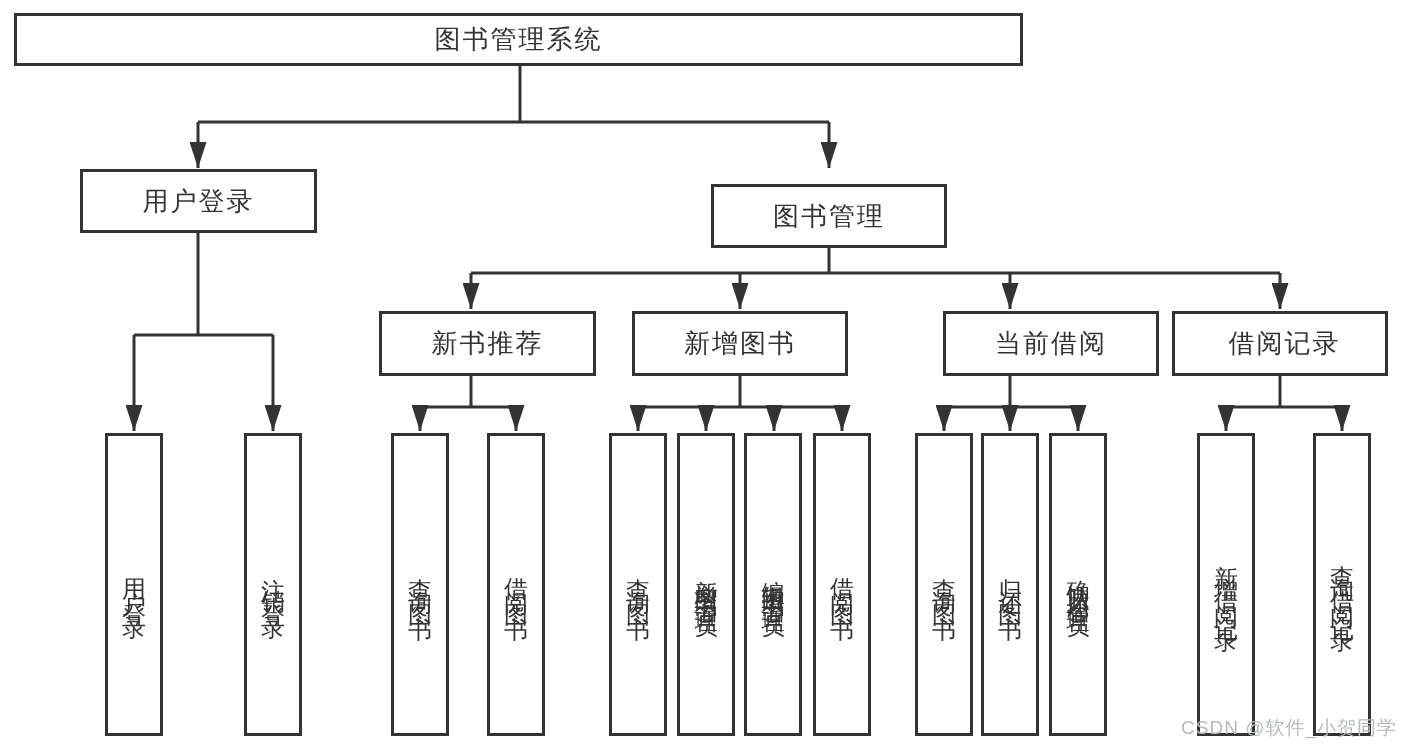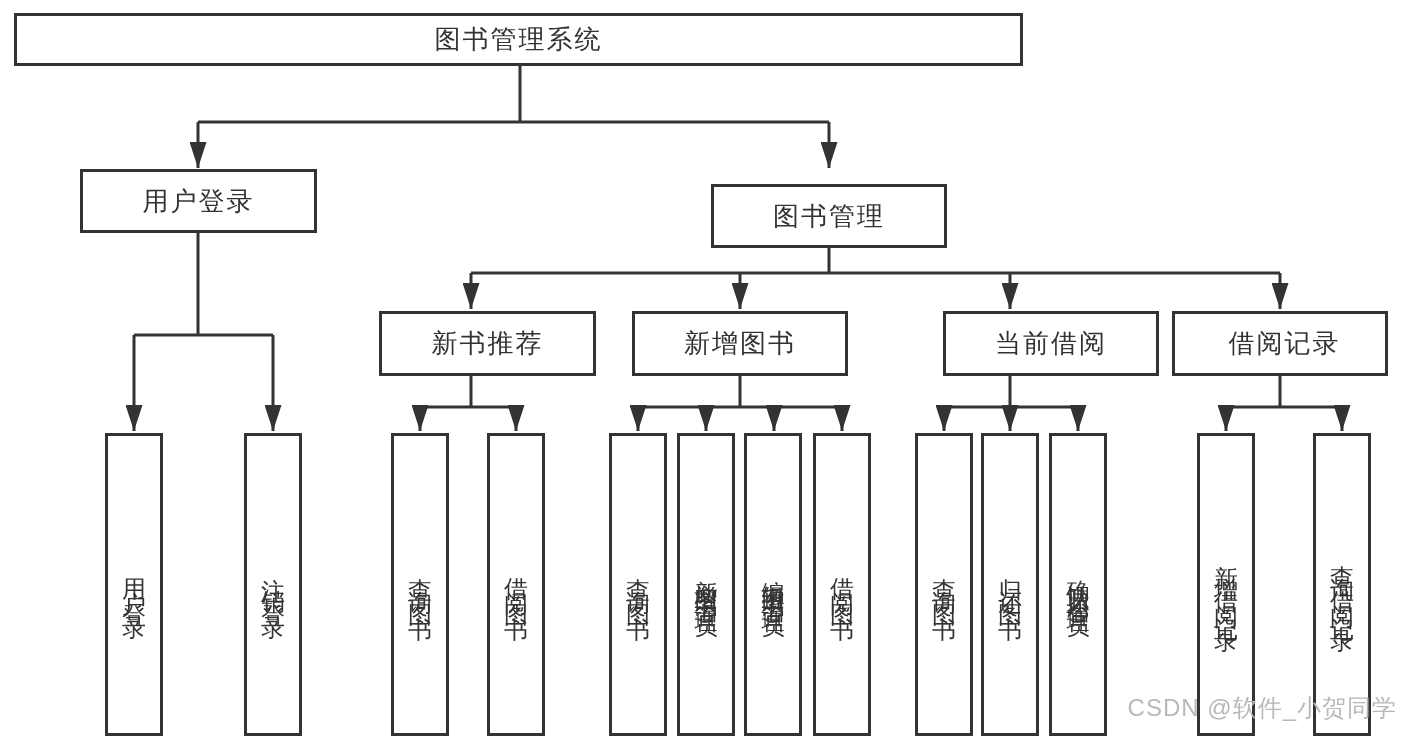--- a/index.html
+++ b/index.html
@@ -62,22 +62,22 @@
   .lf7  { left: 744px; }
   .lf8  { left: 813px; }
   .lf9  { left: 915px; }
   .lf10 { left: 981px; }
   .lf11 { left: 1049px; }
   .lf12 { left: 1197px; }
   .lf13 { left: 1313px; }
   #watermark {
     position: absolute;
     right: 8px;
-    bottom: 23px;
-    font-size: 24px;
+    bottom: 6px;
+    font-size: 19px;
     color: #b5b9bc;
     letter-spacing: 1px;
     z-index: 5;
     white-space: nowrap;
   }
 </style>
 </head>
 <body>
 
 <div id="stage">

